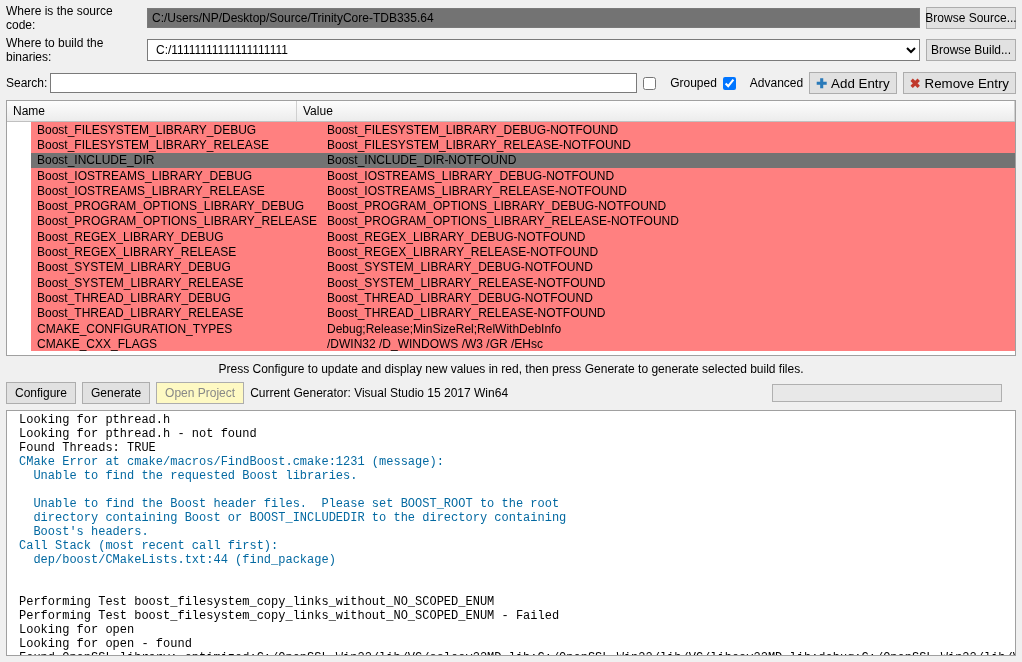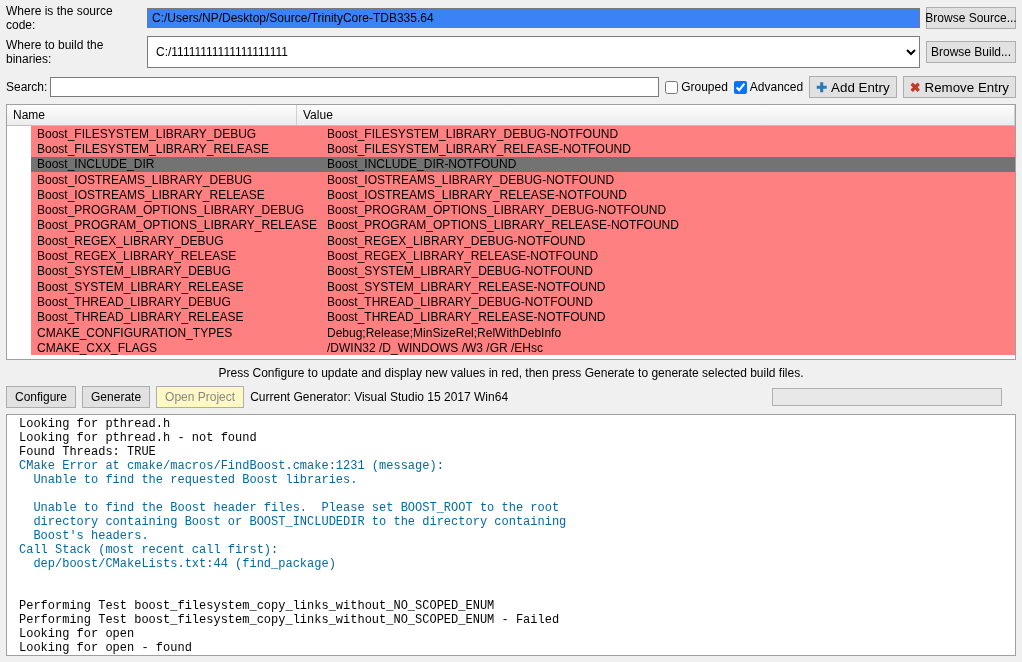--- a/index.html
+++ b/index.html
@@ -26,21 +26,21 @@
     width: 135px;
     text-align: left;
   }
   .field-label.build { width: 135px; }
   .text-input {
     flex: 1;
     border: 1px solid #7a7a7a;
     padding: 2px 4px;
     font-size: 12px;
     height: 20px;
-    background: #3b82f6;
+    background: #737373;
   }
   .btn {
     background: #e1e1e1;
     border: 1px solid #adadad;
     padding: 2px 8px;
     font-size: 12px;
     height: 22px;
     cursor: default;
     display: inline-flex;
     align-items: center;
@@ -55,21 +55,21 @@
     gap: 6px;
   }
   .search-label { width: 38px; }
   .search-input {
     flex: 1;
     border: 1px solid #7a7a7a;
     padding: 2px 4px;
     height: 20px;
     background: #fff;
   }
-  .chk { display:inline-flex; align-items:center; gap:3px; }
+  .chk { display:inline-flex; align-items:center; gap:14px; }
   .chk input { margin:0; }
   .icon-btn {
     background: #e1e1e1;
     border: 1px solid #adadad;
     padding: 2px 6px;
     height: 22px;
     display: inline-flex;
     align-items: center;
     gap: 4px;
     cursor: default;
@@ -144,21 +144,21 @@
     line-height: 14px;
     padding: 2px 12px;
     overflow-x: scroll;
     overflow-y: hidden;
     white-space: pre;
   }
   .console .err { color: #0369a1; }
   .combo {
     flex:1;
     border:1px solid #7a7a7a;
-    height:32px;
+    height:22px;
     background:#fff;
     padding:2px 4px;
     font-size:12px;
   }
 </style>
 </head>
 <body>
 
 <div class="top-fields">
   <div class="field-row">

